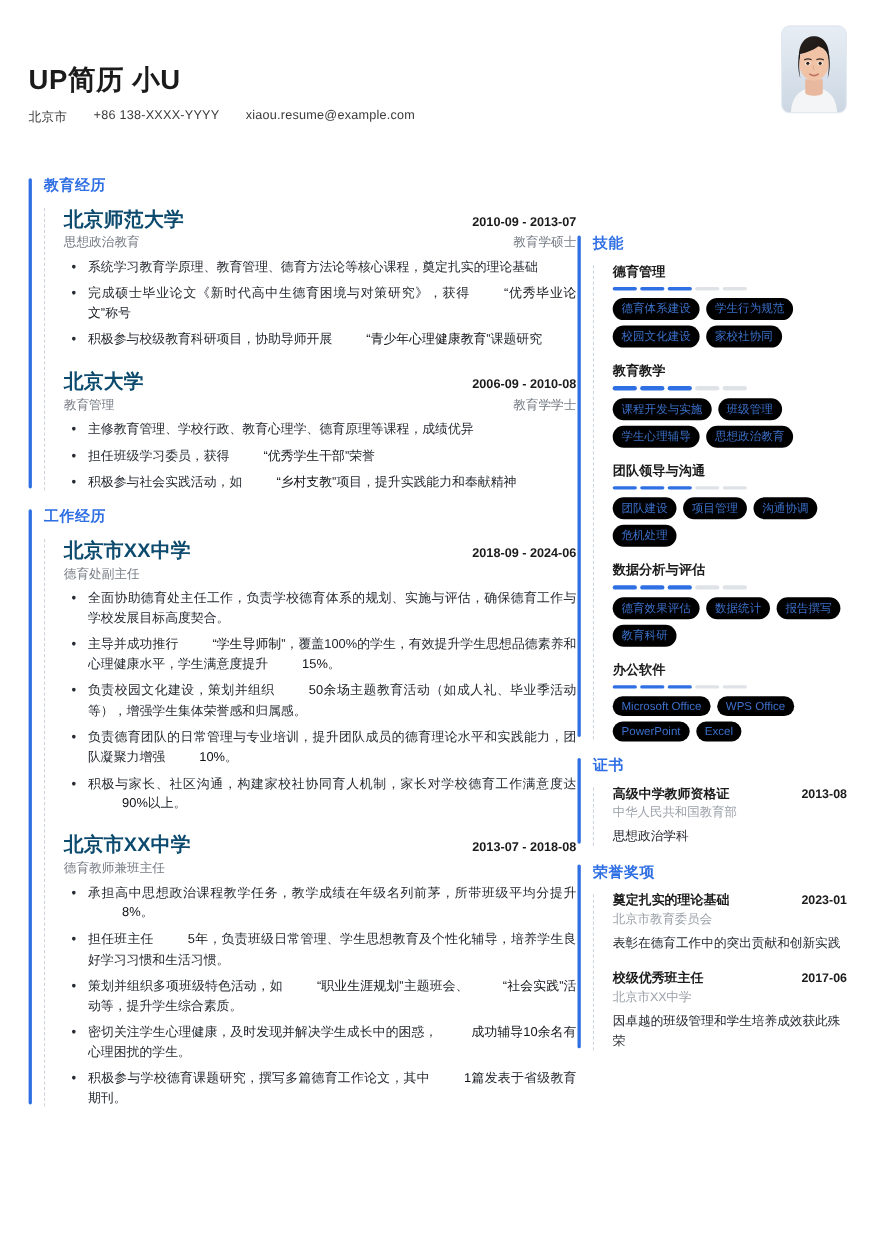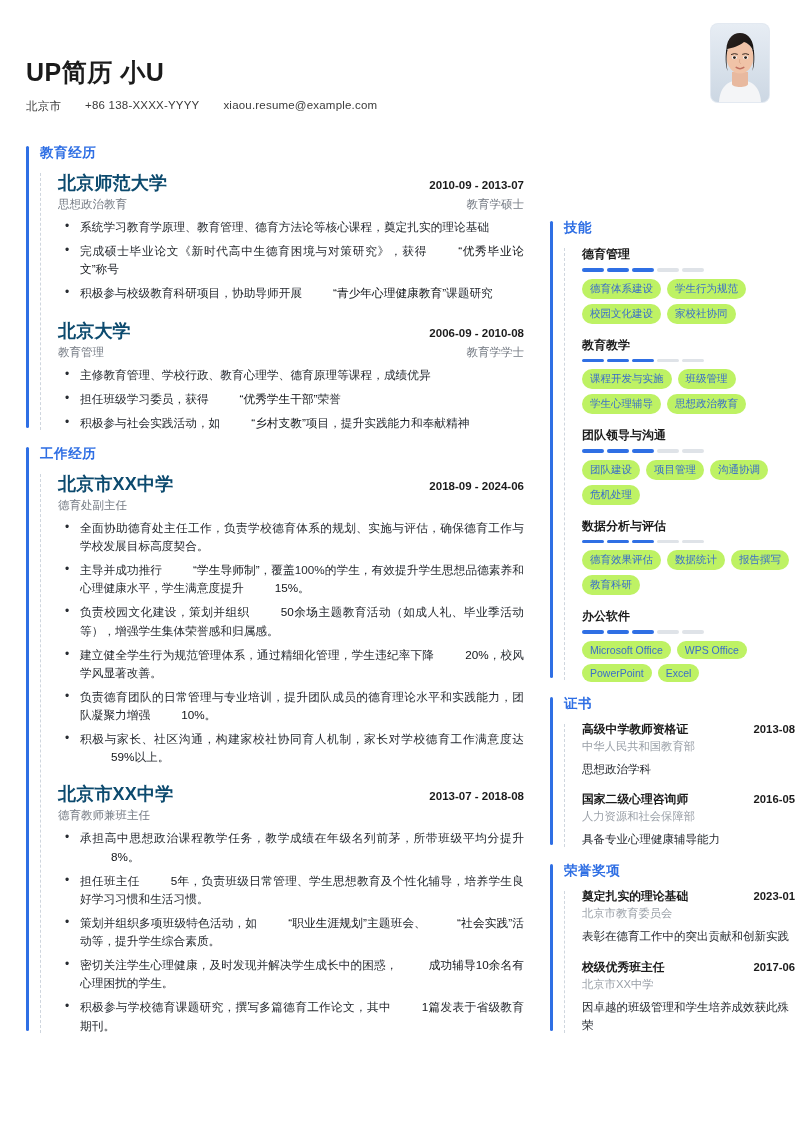--- a/index.html
+++ b/index.html
@@ -24,21 +24,21 @@
     background: #dde6f0; overflow: hidden;
     box-shadow: 0 0 0 1px #e3e9f1;
   }
   .avatar-photo { position: absolute; inset: 0; }
   .contact-line {
     display: flex; gap: 24px; align-items: flex-start;
     font-size: 11.5px; color: #3a3a3a; margin-top: 10px; letter-spacing: .2px;
   }
 
   
-  .columns { display: flex; gap: 26px; margin-top: 12px; align-items: flex-end; }
+  .columns { display: flex; gap: 1px; margin-top: 28px; align-items: center; }
   .col-left { width: 498px; flex: none; }
   .col-right { width: 245px; flex: none; }
 
   
   .section { position: relative; padding-left: 14px; margin-bottom: 13px; }
   .section::before {
     content: ""; position: absolute; left: 0; top: 2px; bottom: 4px;
     width: 3px; background: #2f6fe4; border-radius: 2px;
   }
   .section-title {
@@ -73,21 +73,21 @@
 
   
   .skill-group { margin-bottom: 13px; }
   .skill-group:last-child { margin-bottom: 3px; }
   .skill-name { font-size: 12px; font-weight: 700; color: #1b1b1b; margin-bottom: 5px; }
   .level-bar { display: flex; gap: 3px; margin-bottom: 7px; }
   .level-seg { width: 22px; height: 3.5px; border-radius: 2px; background: #dfe3e8; }
   .level-seg.on { background: #2f6fe4; }
   .tags { display: flex; flex-wrap: wrap; gap: 5px 6px; }
   .tag {
-    font-size: 10.5px; color: #3b6fc9; background: #bef264;
+    font-size: 10.5px; color: #3b6fc9; background: #000000;
     padding: 3px 8px; border-radius: 10px; white-space: nowrap;
   }
 
   .cert { margin-bottom: 14px; }
   .cert:last-child { margin-bottom: 3px; }
   .cert-row1 { display: flex; justify-content: space-between; align-items: baseline; gap: 6px; }
   .cert-name { font-size: 11.8px; font-weight: 700; color: #1b1b1b; }
   .cert-date { font-size: 11.3px; font-weight: 700; color: #1b1b1b; white-space: nowrap; }
   .cert-issuer { font-size: 11.3px; color: #9aa0a8; margin-top: 1px; }
   .cert-desc { font-size: 11.5px; color: #262a30; margin-top: 7px; line-height: 1.55; }
@@ -186,23 +186,22 @@
       <span class="entry-date">2018-09 - 2024-06</span>
     </div>
     <div class="entry-row2">
       <span class="entry-sub">德育处副主任</span>
       <span class="entry-degree"></span>
     </div>
     <ul class="bullets">
                 <li>全面协助德育处主任工作，负责学校德育体系的规划、实施与评估，确保德育工作与学校发展目标高度契合。</li>
                 <li>主导并成功推行<b>“学生导师制”</b>，覆盖100%的学生，有效提升学生思想品德素养和心理健康水平，学生满意度提升<b>15%</b>。</li>
                 <li>负责校园文化建设，策划并组织<b>50余场</b>主题教育活动（如成人礼、毕业季活动等），增强学生集体荣誉感和归属感。</li>
-                <li>建立健全学生行为规范管理体系，通过精细化管理，学生违纪率下降<b>20%</b>，校风学风显著改善。</li>
                 <li>负责德育团队的日常管理与专业培训，提升团队成员的德育理论水平和实践能力，团队凝聚力增强<b>10%</b>。</li>
-                <li>积极与家长、社区沟通，构建家校社协同育人机制，家长对学校德育工作满意度达<b>59%</b>以上。</li>
+                <li>积极与家长、社区沟通，构建家校社协同育人机制，家长对学校德育工作满意度达<b>90%</b>以上。</li>
               </ul>
   </div>
             <div class="entry">
     <div class="entry-row1">
       <span class="entry-org">北京市XX中学</span>
       <span class="entry-date">2013-07 - 2018-08</span>
     </div>
     <div class="entry-row2">
       <span class="entry-sub">德育教师兼班主任</span>
       <span class="entry-degree"></span>
@@ -312,28 +311,20 @@
         <div class="section-title">证书</div>
         <div class="section-body">
             <div class="cert">
     <div class="cert-row1">
       <span class="cert-name">高级中学教师资格证</span>
       <span class="cert-date">2013-08</span>
     </div>
     <div class="cert-issuer">中华人民共和国教育部</div>
     <div class="cert-desc">思想政治学科</div>
   </div>
-            <div class="cert">
-    <div class="cert-row1">
-      <span class="cert-name">国家二级心理咨询师</span>
-      <span class="cert-date">2016-05</span>
-    </div>
-    <div class="cert-issuer">人力资源和社会保障部</div>
-    <div class="cert-desc">具备专业心理健康辅导能力</div>
-  </div>
           </div>
       </div>
 
       <div class="section">
         <div class="section-title">荣誉奖项</div>
         <div class="section-body">
             <div class="cert">
     <div class="cert-row1">
       <span class="cert-name">奠定扎实的理论基础</span>
       <span class="cert-date">2023-01</span>

